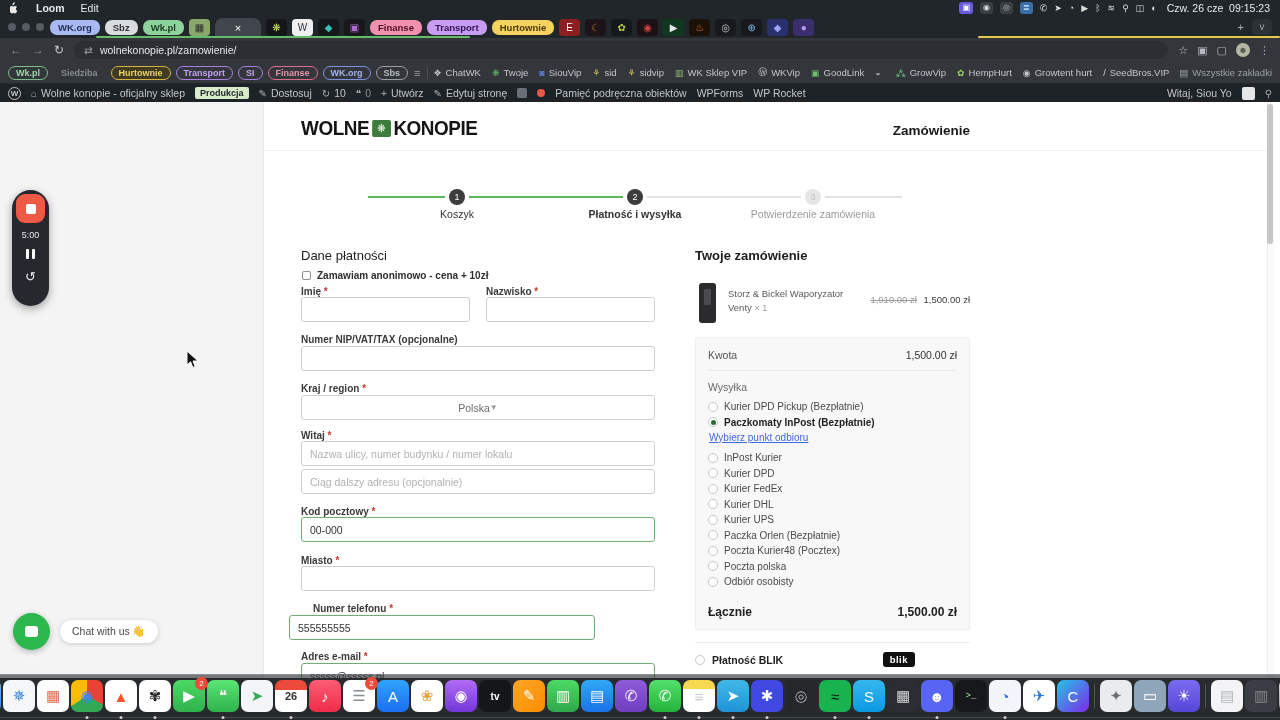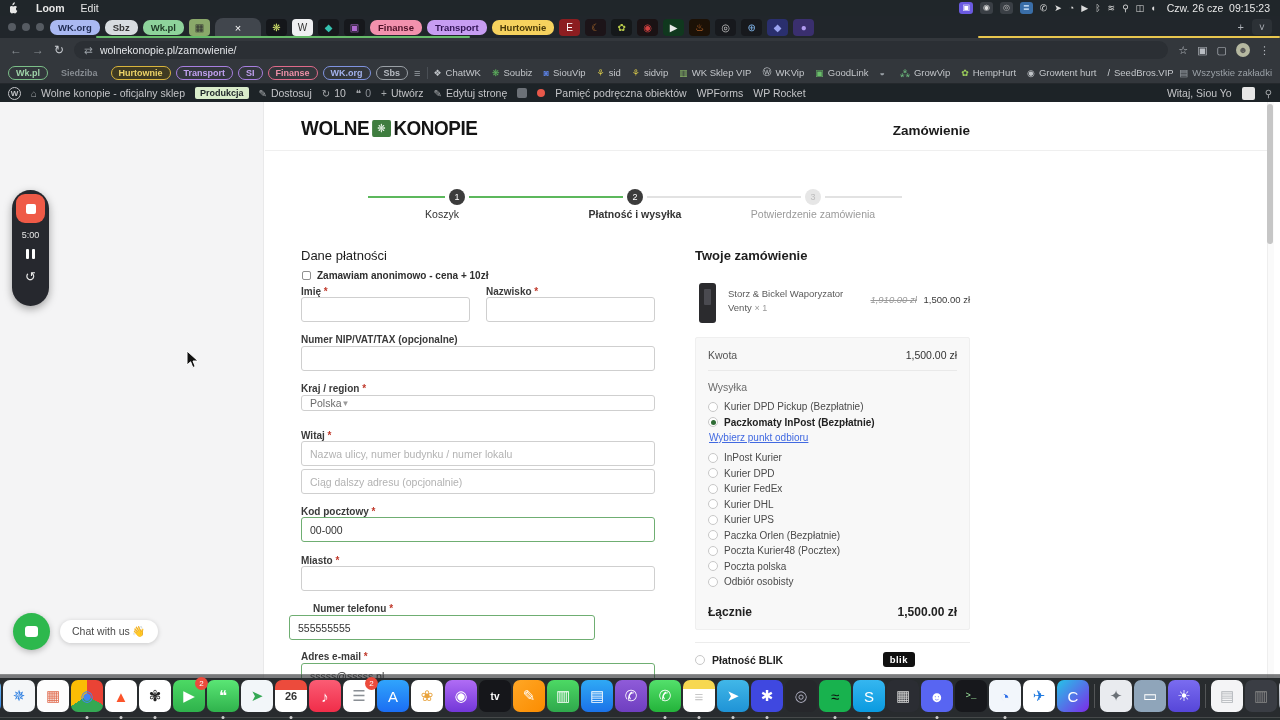--- a/index.html
+++ b/index.html
@@ -94,32 +94,32 @@
   .f-title { position:absolute; left:301px; top:146px; font-size:13px; font-weight:normal; color:#1d1d1d; }
   .anon { position:absolute; left:302px; top:168px; display:flex; align-items:center; gap:6px; }
   .cbx { width:9px; height:9px; border:1px solid #8f8f8f; border-radius:2px; background:#fff; }
   .anon .al { font-size:10px; font-weight:bold; color:#2e2e2e; }
   .flabel { position:absolute; font-size:10px; font-weight:bold; color:#3a3a3a; }
   .req { color:#c0392b; }
   .fin { position:absolute; height:25px; border:1px solid #cfcfcf; border-radius:3px; background:#fff;
     font-family:"Liberation Sans",sans-serif; font-size:10.5px; color:#333; padding:0 8px; outline:none; }
   .fin::placeholder { color:#b2b2b2; }
   .fin.ok { border:1.5px solid #6fae72; }
-  .fsel { position:absolute; height:16px; border:1px solid #cfcfcf; border-radius:3px; background:#fff;
-    display:flex; align-items:center; justify-content:flex-start; padding:0 8px; color:#6b6b6b; font-size:10.5px; }
+  .fsel { position:absolute; height:25px; border:1px solid #cfcfcf; border-radius:3px; background:#fff;
+    display:flex; align-items:center; justify-content:center; padding:0 8px; color:#6b6b6b; font-size:10.5px; }
   .fsel .caret { color:#9a9a9a; font-size:8px; }
 
   
   .o-title { position:absolute; left:695px; top:146px; font-size:13px; font-weight:bold; color:#1d1d1d; }
   .thumb { position:absolute; left:699px; top:181px; width:17px; height:40px; background:#2b2b2e; border-radius:3px; }
   .thumb i { display:block; margin:6px auto 0; width:7px; height:16px; background:#4a4a50; border-radius:1px; }
   .o-name { position:absolute; left:728px; top:185px; width:140px; font-size:9.5px; color:#5a5a5a; line-height:1.45; }
   .o-qty { color:#9a9a9a; font-size:9px; }
   .o-prices { position:absolute; left:810px; top:192px; width:160px; text-align:right; font-size:9.5px; }
-  .old { color:#9a9a9a; text-decoration:line-through; margin-right:4px;font-style:italic; }
+  .old { color:#9a9a9a; text-decoration:line-through; margin-right:4px; }
   .new { color:#3a3a3a; }
   .o-box { position:absolute; left:695px; top:235px; width:275px; height:293px; background:#f8f8f8;
     border:1px solid #efefef; border-radius:2px; padding:11px 12px; }
   .row-sb { display:flex; justify-content:space-between; align-items:center; }
   .kwota { font-size:10.5px; color:#555; padding-bottom:9px; border-bottom:1px solid #e9e9e9;gap:25px; }
   .kwota .v { color:#333; }
   .wys { font-size:10.5px; color:#6b6b6b; margin:10px 0 8px; }
   .opt { display:flex; align-items:center; gap:6px; margin-bottom:4.5px; }
   .radio { width:10px; height:10px; border:1px solid #c8c8c8; border-radius:50%; background:#fff; flex:0 0 auto;
     display:flex; align-items:center; justify-content:center; }
@@ -353,21 +353,21 @@
   <span class="bm-sep"></span>
   <span class="bm-items">
 
       <span class="bm">
         <span class="g" style="color: rgb(192, 196, 200);">❖</span>
         <span>ChatWK</span>
       </span>
 
       <span class="bm">
         <span class="g" style="color: rgb(95, 182, 95);">❋</span>
-        <span>Soubiz</span>
+        <span>Twoje</span>
       </span>
 
       <span class="bm">
         <span class="g" style="color: rgb(90, 127, 224);">◙</span>
         <span>SiouVip</span>
       </span>
 
       <span class="bm">
         <span class="g" style="color: rgb(216, 200, 74);">⚘</span>
         <span>sid</span>
@@ -474,21 +474,21 @@
   </div>
   <div class="page-title">Zamówienie</div>
 
   <div class="seg" style="left:368px;width:77px;background:#5cb85c;"></div>
   <div class="seg" style="left:469px;width:154px;background:#5cb85c;"></div>
   <div class="seg" style="left:647px;width:154px;background:#e2e2e2;"></div>
   <div class="seg" style="left:825px;width:77px;background:#e2e2e2;"></div>
   <div class="step-c done" style="left:449px;">1</div>
   <div class="step-c active" style="left:627px;">2</div>
   <div class="step-c pending" style="left:805px;">3</div>
-  <div class="step-l" style="left:392px;width:100px;">Koszyk</div>
+  <div class="step-l" style="left:407px;width:100px;">Koszyk</div>
   <div class="step-l bold" style="left:560px;width:150px;">Płatność i wysyłka</div>
   <div class="step-l dim" style="left:723px;width:180px;">Potwierdzenie zamówienia</div>
 
   <div class="f-title">Dane płatności</div>
   <div class="anon">
     <span class="cbx"></span>
     <span class="al">Zamawiam anonimowo - cena + 10zł</span>
   </div>
 
   <div class="flabel" style="left:301px;top:184px;"><span>Imię</span> <span class="req">*</span></div>

